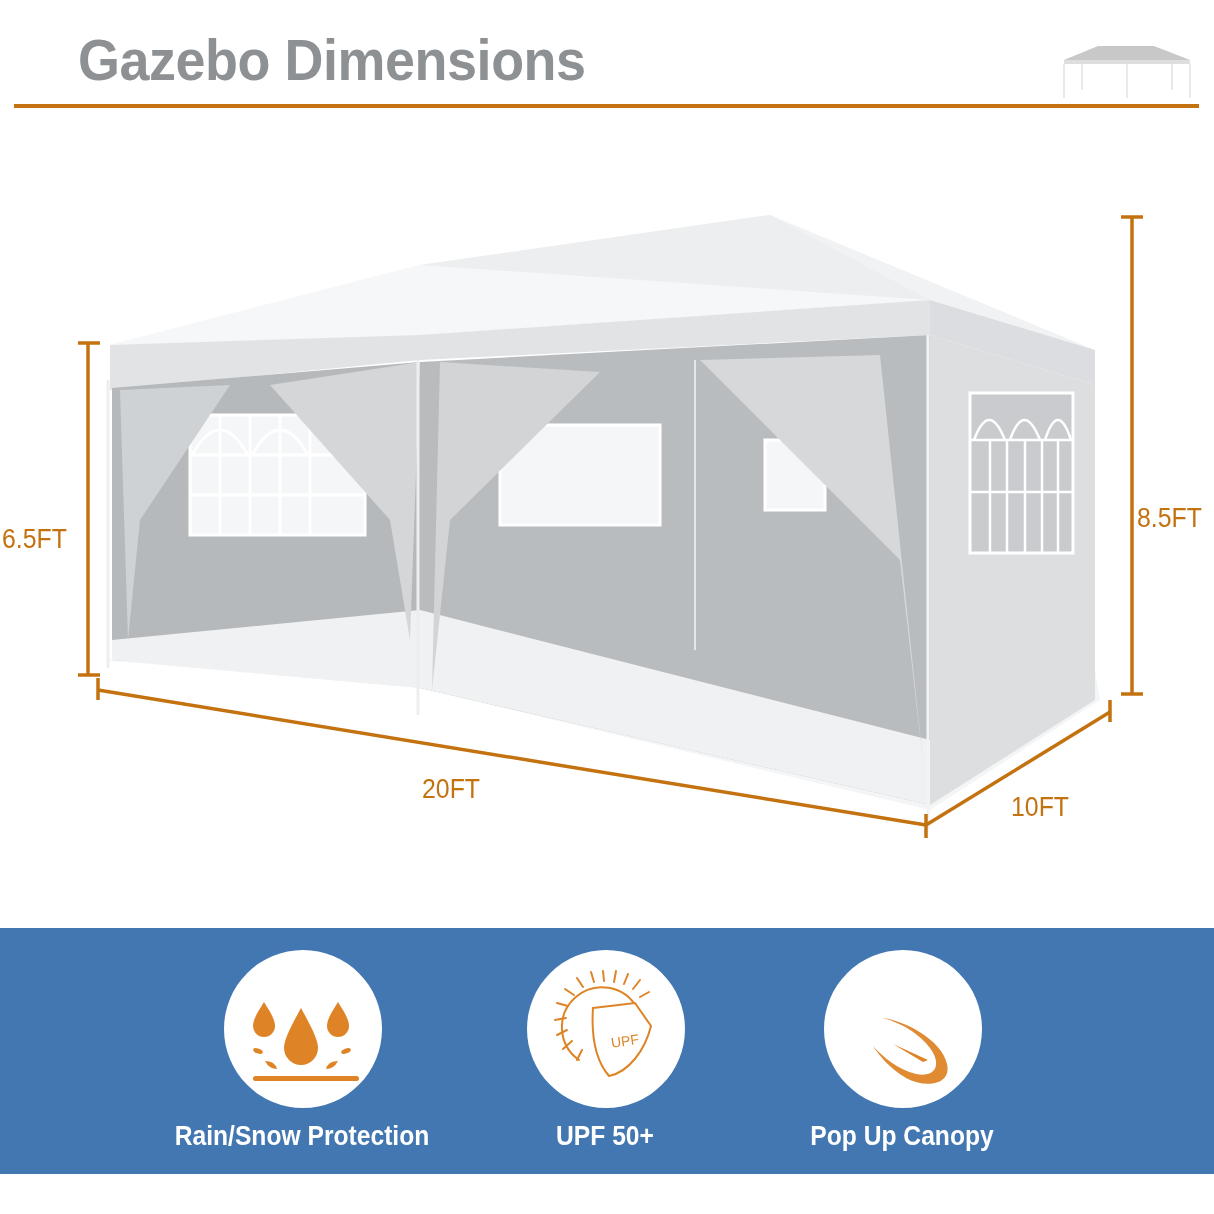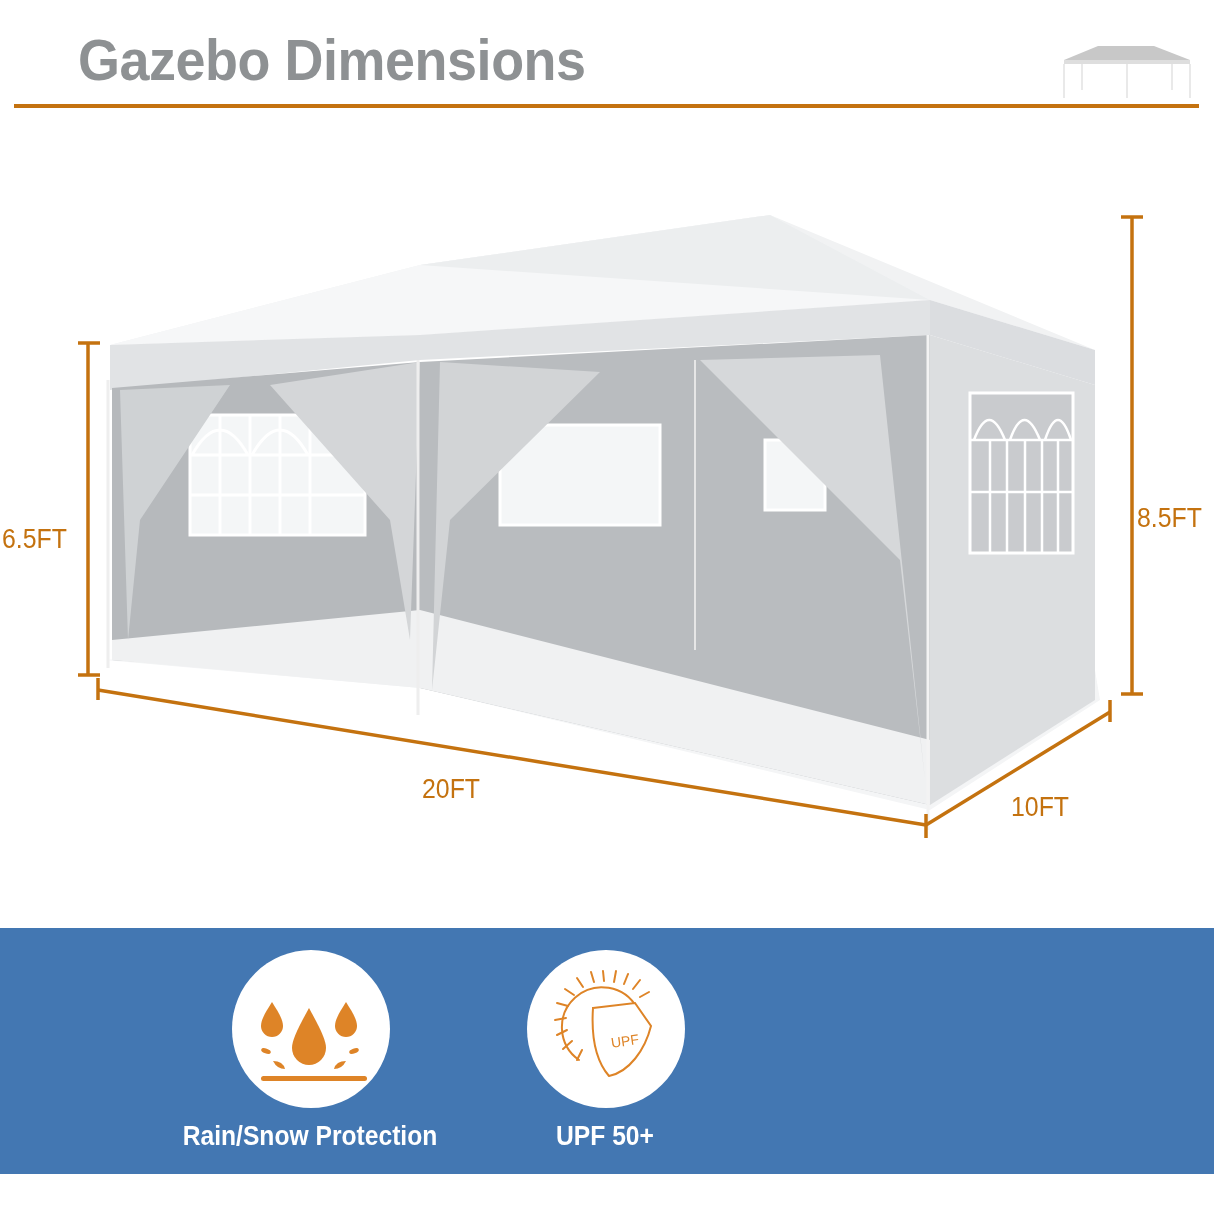--- a/index.html
+++ b/index.html
@@ -103,21 +103,21 @@
       <line x1="1110" y1="700" x2="1110" y2="722"></line>
   </g>
 </svg>
 
 <div class="dim-label" style="left:2px; top:524px;">6.5FT</div>
 <div class="dim-label" style="left:1137px; top:503px;">8.5FT</div>
 <div class="dim-label" style="left:422px; top:774px;">20FT</div>
 <div class="dim-label" style="left:1011px; top:792px;">10FT</div>
 
 <div class="band">
-  <div class="feature" style="left:160px;">
+  <div class="feature" style="left:152px;">
     <div class="circle">
       <svg viewBox="0 0 158 158">
         <g fill="#de8427">
           <path d="M40,52 C33,63 29,70 29,76 A11,11 0 0 0 51,76 C51,70 47,63 40,52 Z"></path>
           <path d="M114,52 C107,63 103,70 103,76 A11,11 0 0 0 125,76 C125,70 121,63 114,52 Z"></path>
           <path d="M77,58 C66,78 60,90 60,98 A17,17 0 0 0 94,98 C94,90 88,78 77,58 Z"></path>
           <ellipse cx="34" cy="101" rx="5" ry="2.5" transform="rotate(20 34 101)"></ellipse>
           <ellipse cx="122" cy="101" rx="5" ry="2.5" transform="rotate(-20 122 101)"></ellipse>
           <path d="M41,111 q10,0 12,8 q-8,0 -12,-8 Z"></path>
           <path d="M114,111 q-10,0 -12,8 q8,0 12,-8 Z"></path>
@@ -147,13 +147,22 @@
             <line x1="45" y1="91" x2="36" y2="99"></line>
           <line x1="55" y1="100" x2="50" y2="110"></line>
           <path d="M66,58 L108,53 L124,76 C118,100 102,122 82,126 C70,112 64,88 66,58 Z" fill="#ffffff"></path>
         </g>
         <text x="84" y="97" font-size="14" fill="#de8427" font-family="Liberation Sans, sans-serif" transform="rotate(-8 90 92)">UPF</text>
       </svg>
     </div>
     <div class="feat-label">UPF 50+</div>
   </div>
 
+  <div class="feature" style="left:752px;">
+    <div class="circle">
+      <svg viewBox="0 0 158 158">
+        <path d="M58,68 C80,70 118,90 123,114 C128,136 100,138 82,128 C66,119 54,104 49,96 C58,106 74,120 92,124 C112,128 118,114 106,98 C96,84 76,72 58,68 Z" fill="#de8427" opacity="0.95"></path>
+        <path d="M69,94 L104,110 L99,112 Z" fill="#de8427"></path>
+      </svg>
+    </div>
+    <div class="feat-label">Pop Up Canopy</div>
+  </div>
 </div>
 
 </body></html>

